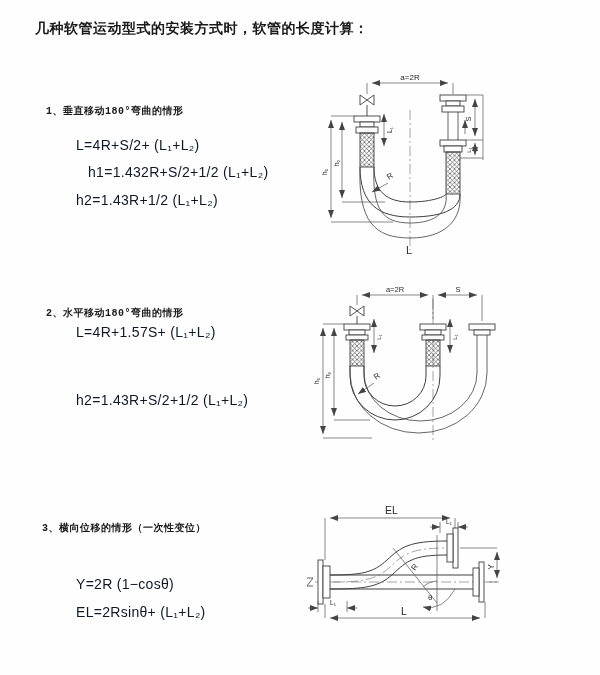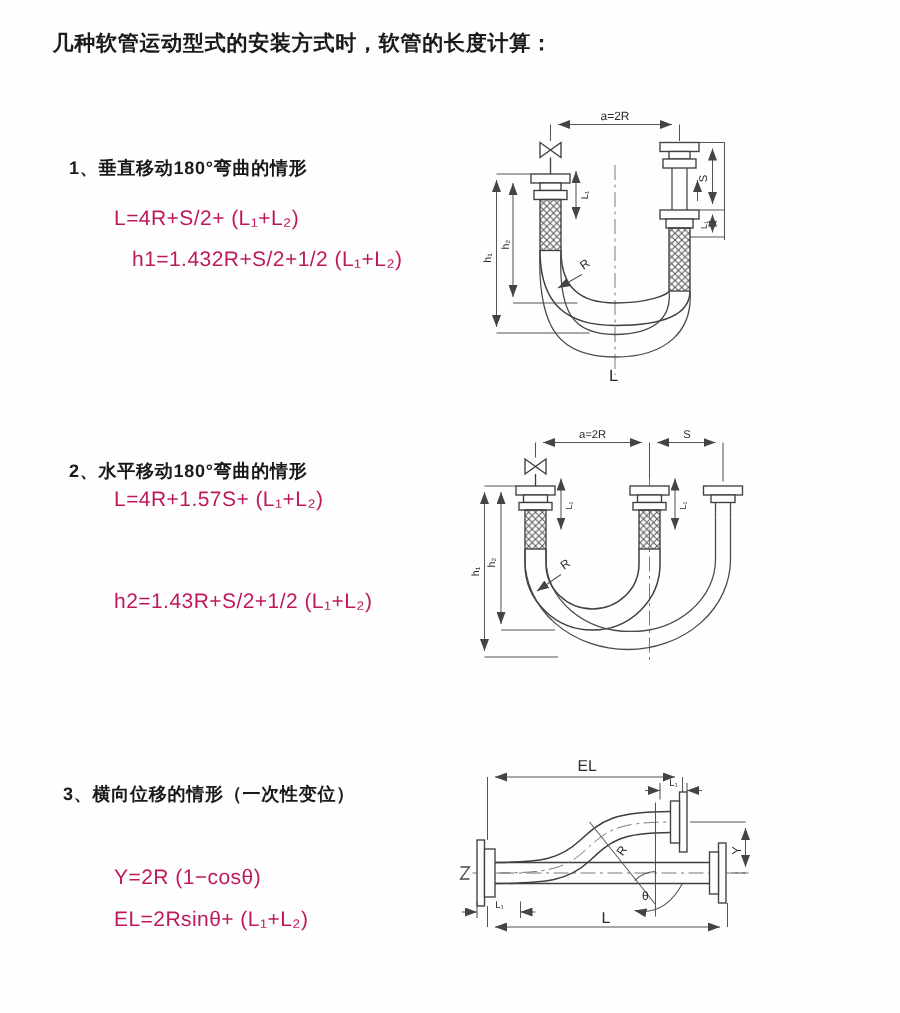--- a/index.html
+++ b/index.html
@@ -2,22 +2,22 @@
 <html><head>
 <meta charset="utf-8">
 <style>
   html,body{margin:0;padding:0;background:#ffffff;}
   .page{
     position:relative;width:600px;height:675px;background:#fefefe;
     font-family:"Liberation Sans","DejaVu Sans",sans-serif;color:#1a1a1a;overflow:hidden;
   }
   .abs{position:absolute;white-space:nowrap;}
   .title{font-size:14px;font-weight:bold;letter-spacing:.5px;}
-  .heading{font-size:12px;font-weight:bold;letter-spacing:.5px;}
-  .formula{font-size:14px;font-weight:400;letter-spacing:.3px;color:#be185d;}
+  .heading{font-size:10px;font-weight:bold;letter-spacing:.5px;font-family:Liberation Mono, monospace;}
+  .formula{font-size:14px;font-weight:400;letter-spacing:.3px;color:#0f172a;}
   svg{position:absolute;overflow:visible;}
   svg text{fill:#2a2a2a;font-family:"Liberation Sans","DejaVu Sans",sans-serif;}
   .ol{stroke:#3f3f3f;stroke-width:1;fill:none;}           
   .tl{stroke:#4a4a4a;stroke-width:.85;fill:none;}         
   .dl{stroke:#555;stroke-width:.7;fill:none;}             
   .cl{stroke:#6a6a6a;stroke-width:.6;fill:none;stroke-dasharray:10 3 2 3;}
   .fr{fill:#fdfdfd;stroke:#3f3f3f;stroke-width:.9;}       
   .br{fill:url(#braid);stroke:#3f3f3f;stroke-width:.9;}   
   .vg{fill:none;stroke:#3f3f3f;stroke-width:.9;}          
 </style>
@@ -35,20 +35,21 @@
         <path d="M0,0 L8,3 L0,6 Z" fill="#444"></path>
       </marker>
     </defs>
   </svg>
 
   <div class="abs title" style="left:35px;top:20px">几种软管运动型式的安装方式时，软管的长度计算：</div>
 
   <div class="abs heading" style="left:46px;top:104px">1、垂直移动180°弯曲的情形</div>
   <div class="abs formula" style="left:76px;top:137px">L=4R+S/2+ (L₁+L₂)</div>
   <div class="abs formula" style="left:88px;top:164px">h1=1.432R+S/2+1/2 (L₁+L₂)</div>
+  <div class="abs formula" style="left:76px;top:192px">h2=1.43R+1/2 (L₁+L₂)</div>
 
   <svg style="left:315px;top:70px" width="268" height="190" viewBox="0 0 268 190">
 
     <path class="cl" d="M95,40 V180"></path>
 
     <path class="dl" d="M52,13 V24 M138,13 V24"></path>
     <line class="dl" x1="57" y1="13" x2="133" y2="13" marker-start="url(#arr)" marker-end="url(#arr)"></line>
     <text x="95" y="10" font-size="8" text-anchor="middle">a=2R</text>
 
     <g class="vg">

